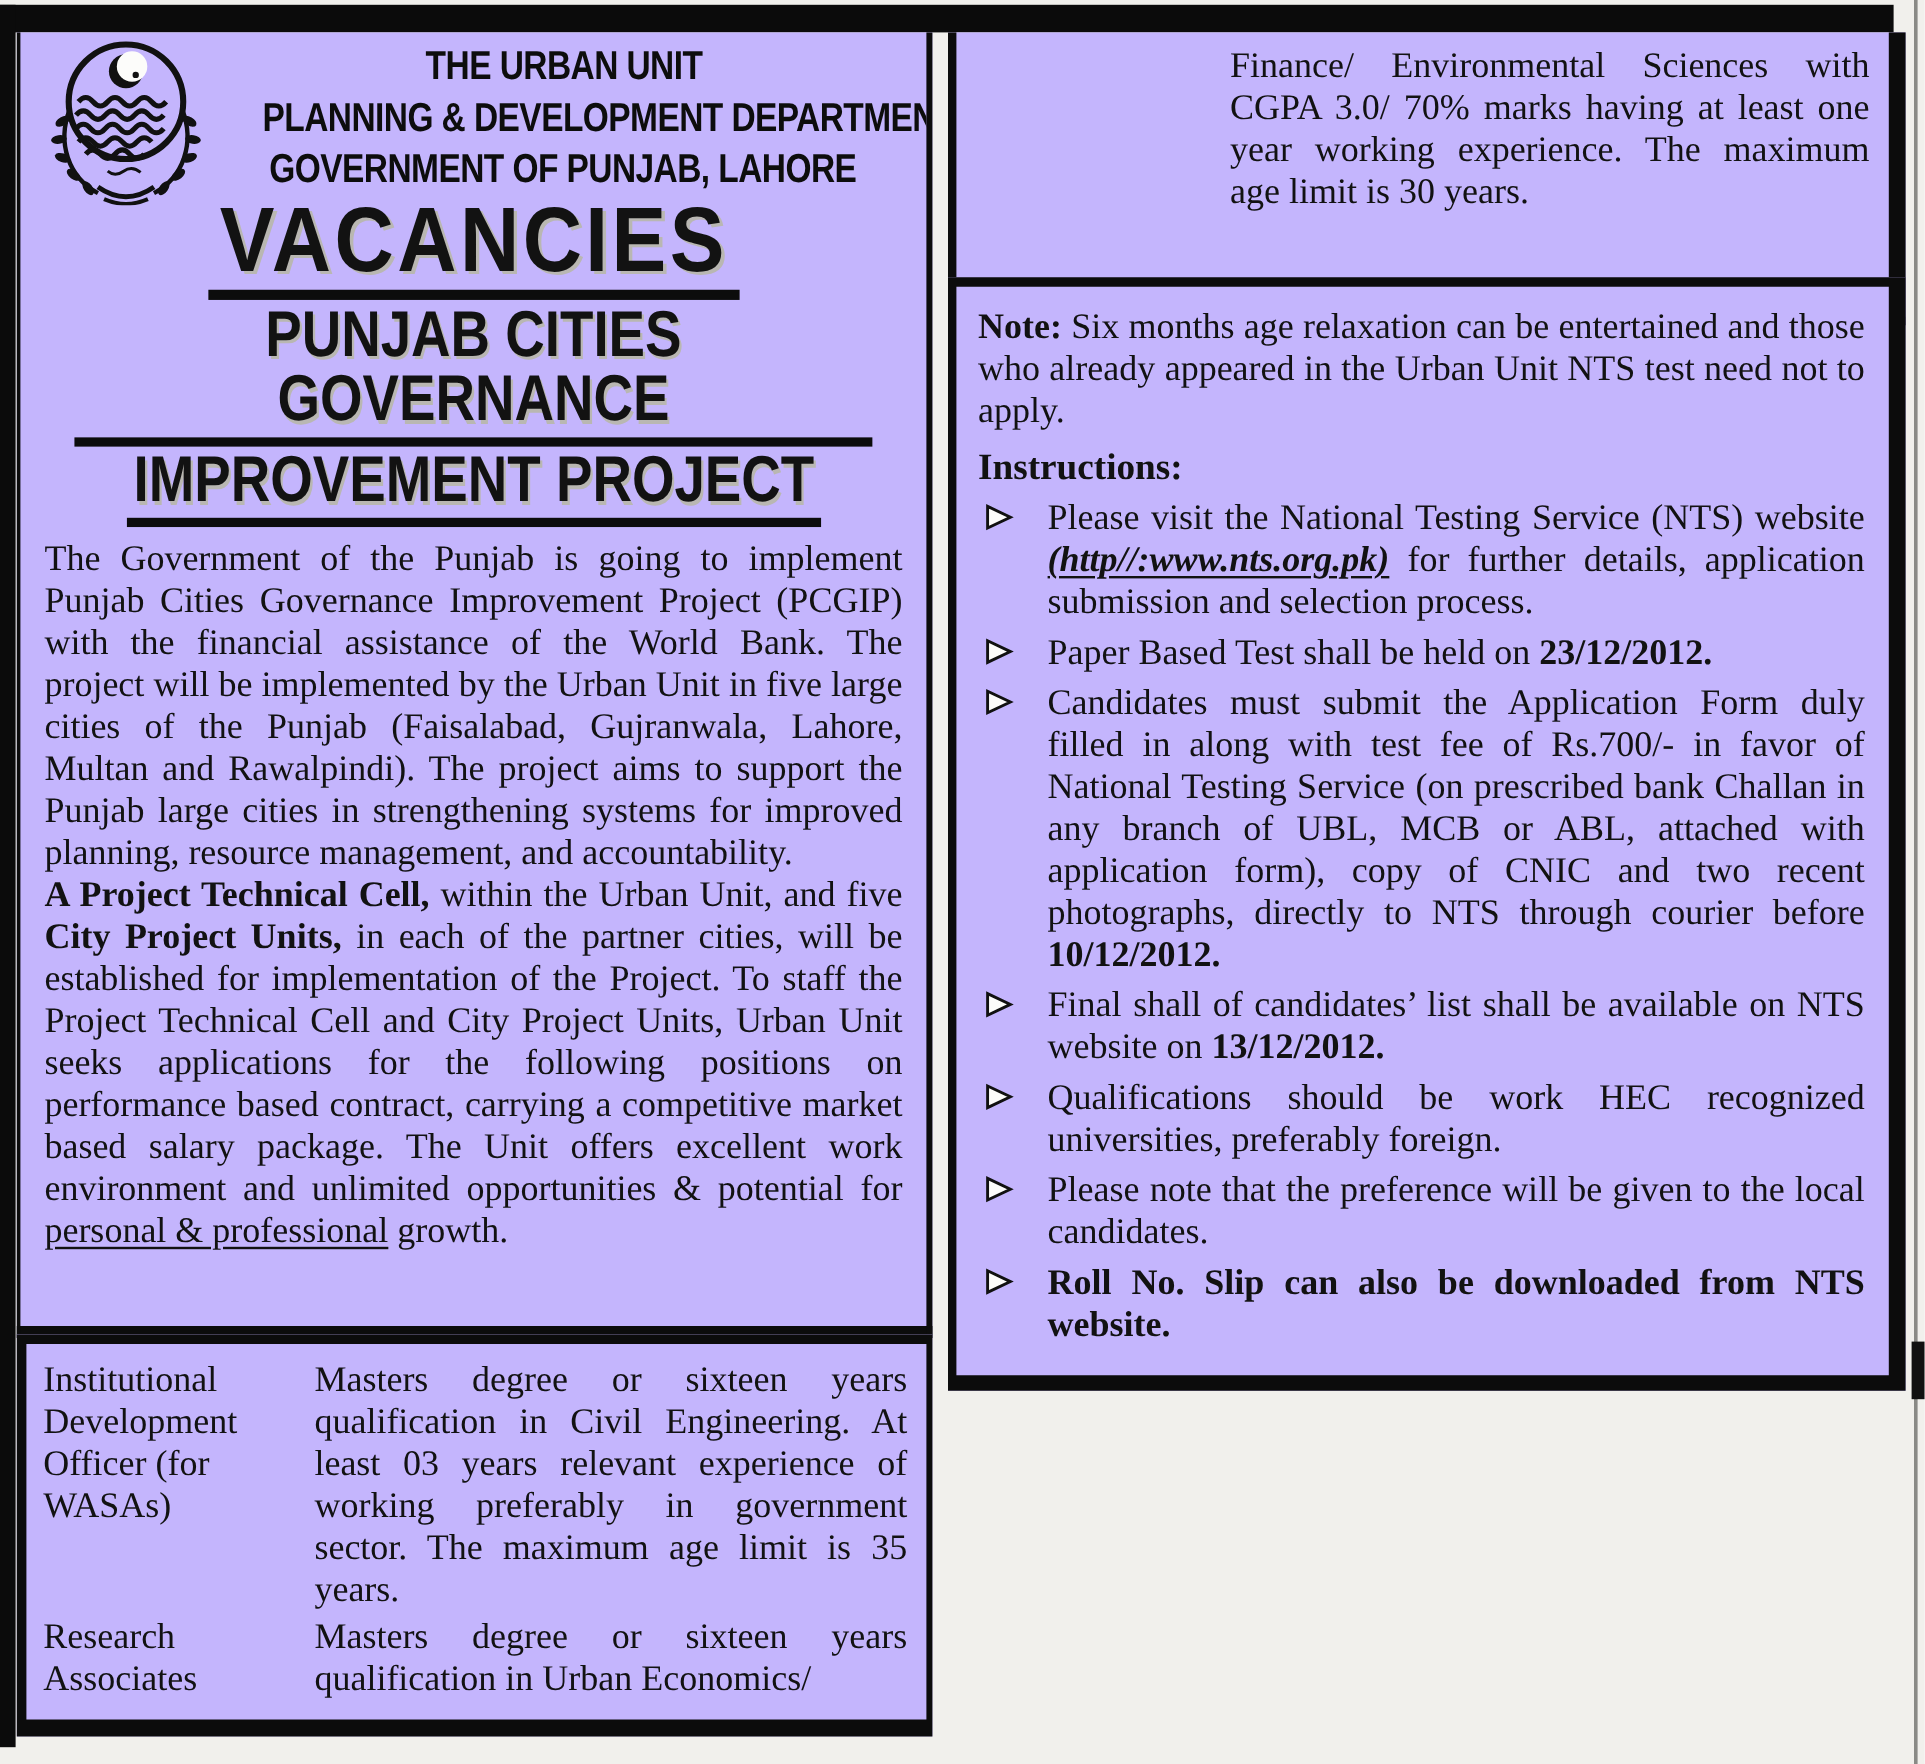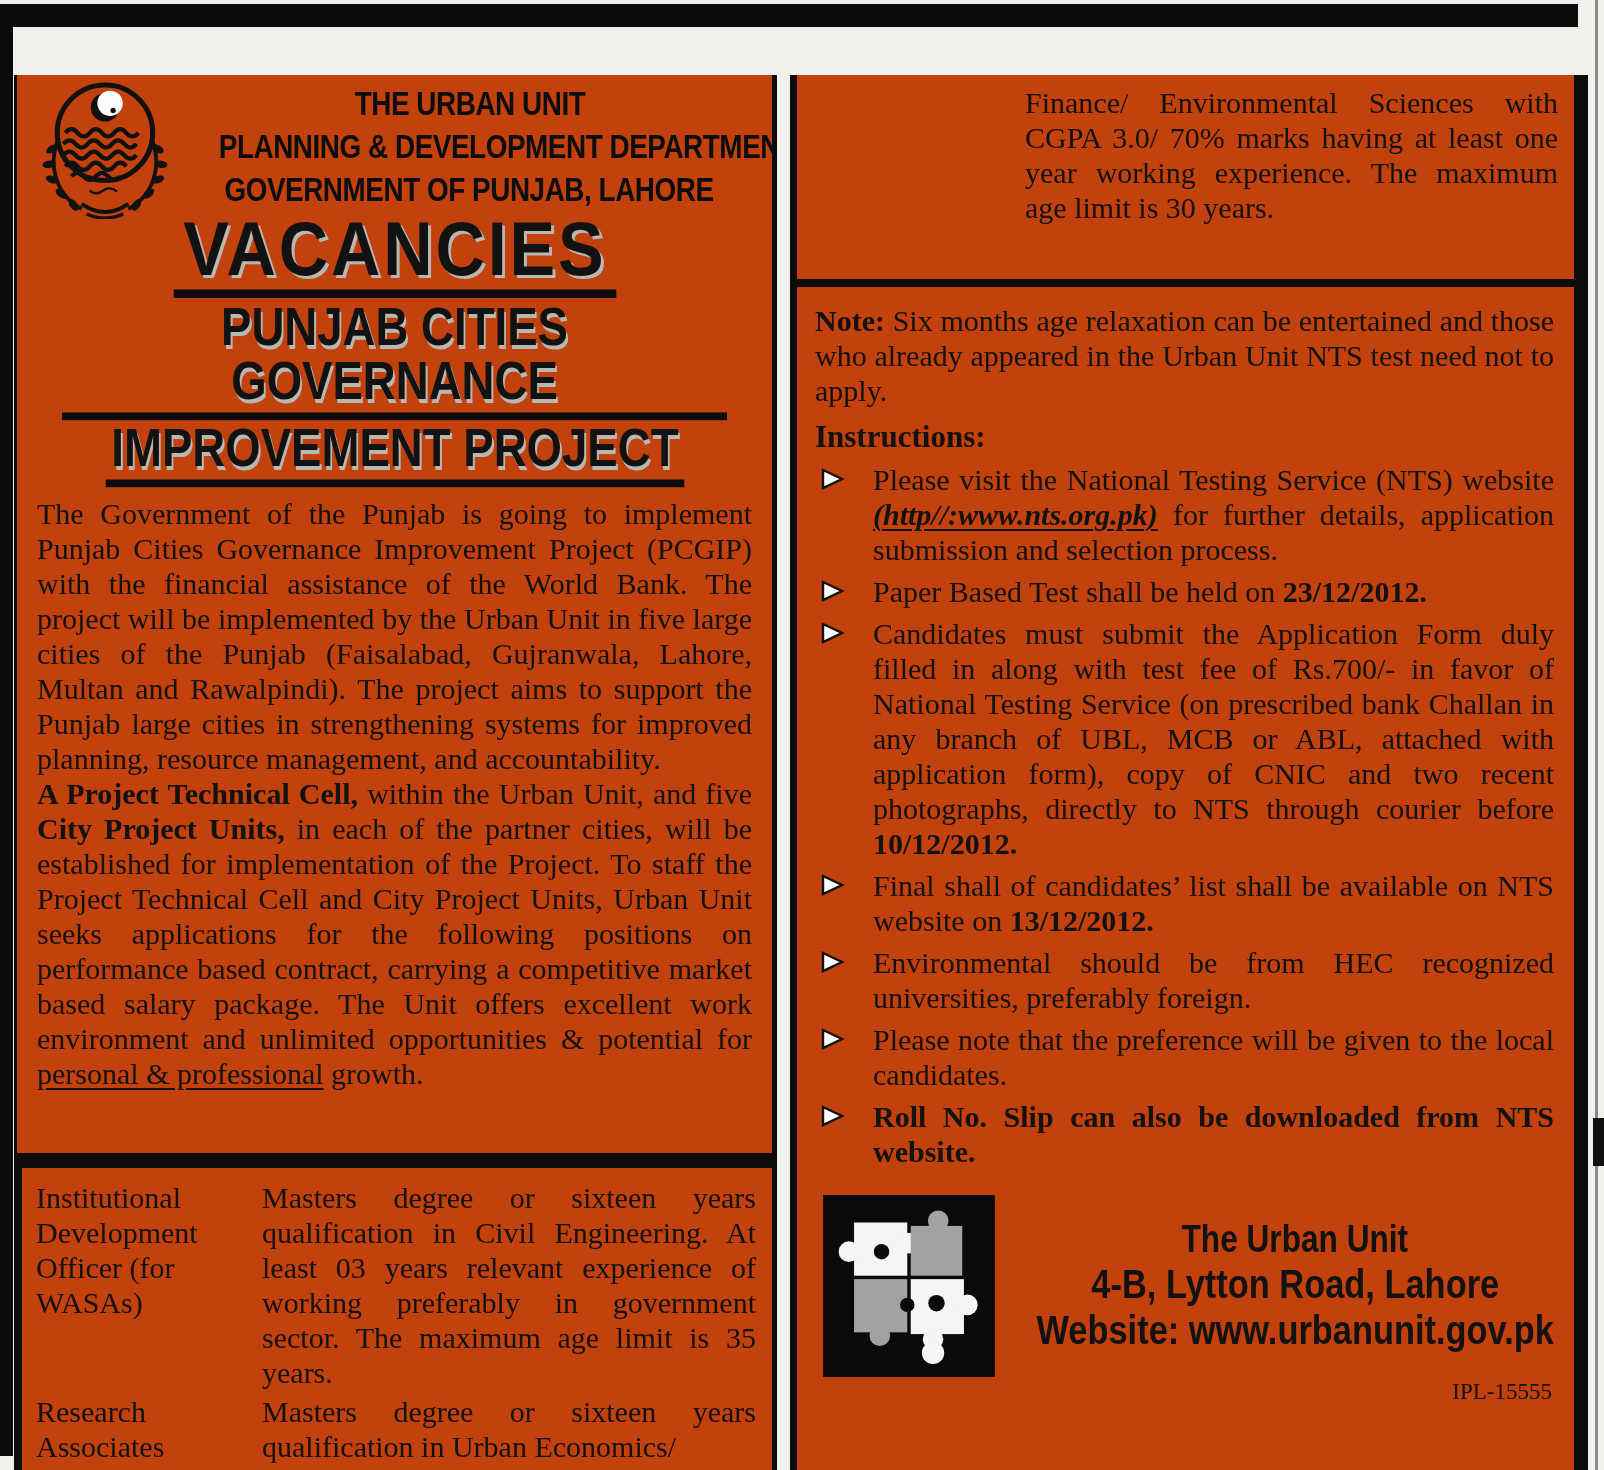--- a/index.html
+++ b/index.html
@@ -7,38 +7,38 @@
     position:relative; width:1604px; height:1470px;
     background:#f1f0ec; color:#121212;
     font-family:"Liberation Serif", serif;
     overflow:hidden;
   }
   .frame-top { position:absolute; left:0; top:4px; width:1578px; height:23px; background:#0b0b0b; }
   .frame-left { position:absolute; left:0; top:4px; width:13px; height:1452px; background:#0b0b0b; }
   .edge-rule { position:absolute; right:6px; top:0; width:3px; height:100%; background:#8a8a86; }
   .edge-tick { position:absolute; left:1593px; top:1118px; width:11px; height:48px; background:#111; }
 
-  .box { position:absolute; background:#c2410c; box-sizing:border-box; overflow:hidden;margin-top:48px; }
+  .box { position:absolute; background:#c4b5fd; box-sizing:border-box; overflow:hidden; }
   #box-left-main {
     left:14px; top:27px; width:763px; height:1088px;
     border-left:3px solid #0c0c0c; border-right:5px solid #0c0c0c; border-bottom:10px solid #0c0c0c;
     padding:0 20px;
   }
   #box-left-table {
     left:14px; top:1112px; width:763px; height:335px;
     border:8px solid #0c0c0c; border-right-width:5px; border-bottom-width:14px;
     padding:12px 16px 4px 14px;
   }
   #box-right-top {
     left:790px; top:27px; width:798px; height:244px;
     border-left:7px solid #0c0c0c; border-right:14px solid #0c0c0c; border-bottom:7px solid #0c0c0c;
     padding:10px 16px 4px 228px;
   }
   #box-right-main {
-    left:790px; top:231px; width:798px; height:1224px;
+    left:790px; top:231px; width:798px; height:928px;
     border:8px solid #0c0c0c; border-left-width:7px; border-right-width:14px; border-bottom-width:13px;
     padding:12px 20px 11px 18px;
   }
 
   .sans { font-family:"Liberation Sans", sans-serif; font-weight:bold; }
   .cond { display:inline-block; transform:scale(0.93,1.12); transform-origin:50% 75%; white-space:nowrap; }
 
   .crest { position:absolute; left:24px; top:0px; width:132px; height:144px; }
 
   .org-block { margin:8px 10px 0 160px; text-align:center; }
@@ -185,21 +185,21 @@
     <div class="instr-item body-text">
       <svg class="bullet-icon" width="26" height="24" viewBox="0 0 26 24">
           <path d="M4,3 L23,12 L4,21 Z" fill="#fcfcfa" stroke="#111" stroke-width="2.4"></path>
         </svg>
       <span><span>Final shall of candidates’ list shall be available on NTS website on </span><span class="b">13/12/2012.</span></span>
     </div>
     <div class="instr-item body-text">
       <svg class="bullet-icon" width="26" height="24" viewBox="0 0 26 24">
           <path d="M4,3 L23,12 L4,21 Z" fill="#fcfcfa" stroke="#111" stroke-width="2.4"></path>
         </svg>
-      <span><span>Environmental should be from HEC recognized universities, preferably foreign.</span></span>
+      <span><span>Qualifications should be work HEC recognized universities, preferably foreign.</span></span>
     </div>
     <div class="instr-item body-text">
       <svg class="bullet-icon" width="26" height="24" viewBox="0 0 26 24">
           <path d="M4,3 L23,12 L4,21 Z" fill="#fcfcfa" stroke="#111" stroke-width="2.4"></path>
         </svg>
       <span><span>Please note that the preference will be given to the local candidates.</span></span>
     </div>
     <div class="instr-item body-text">
       <svg class="bullet-icon" width="26" height="24" viewBox="0 0 26 24">
           <path d="M4,3 L23,12 L4,21 Z" fill="#fcfcfa" stroke="#111" stroke-width="2.4"></path>

